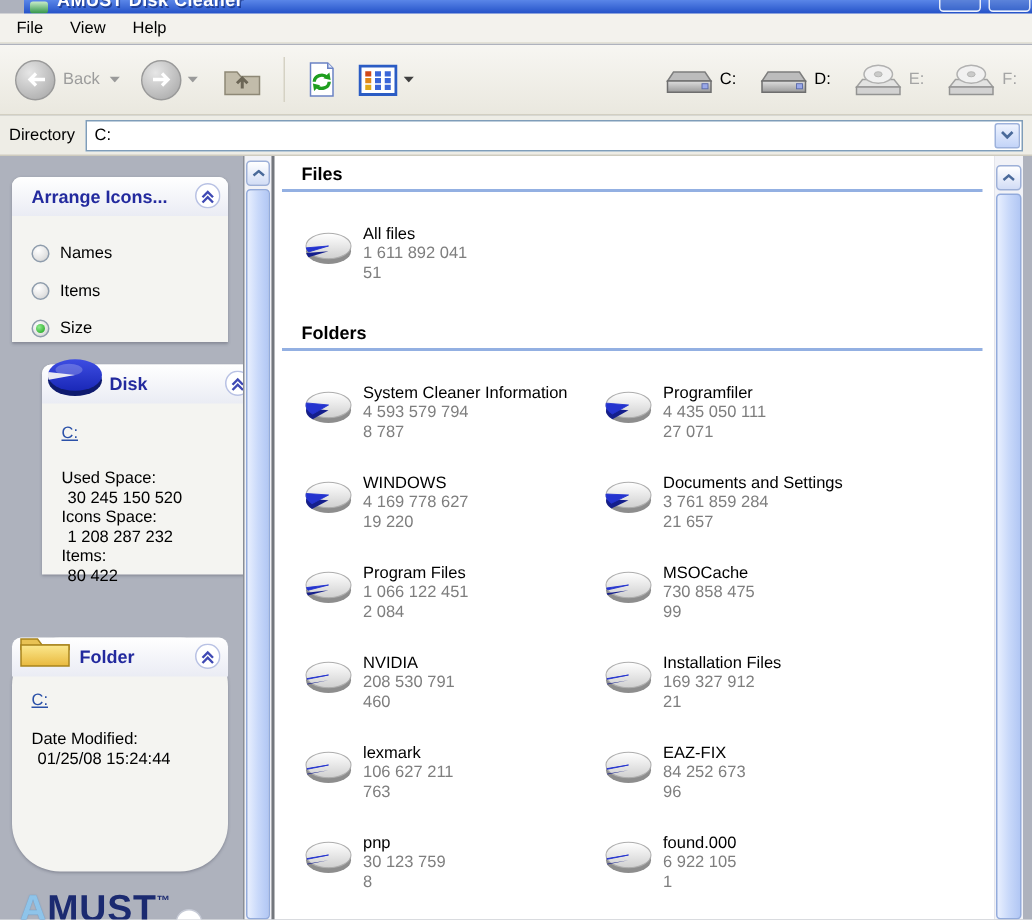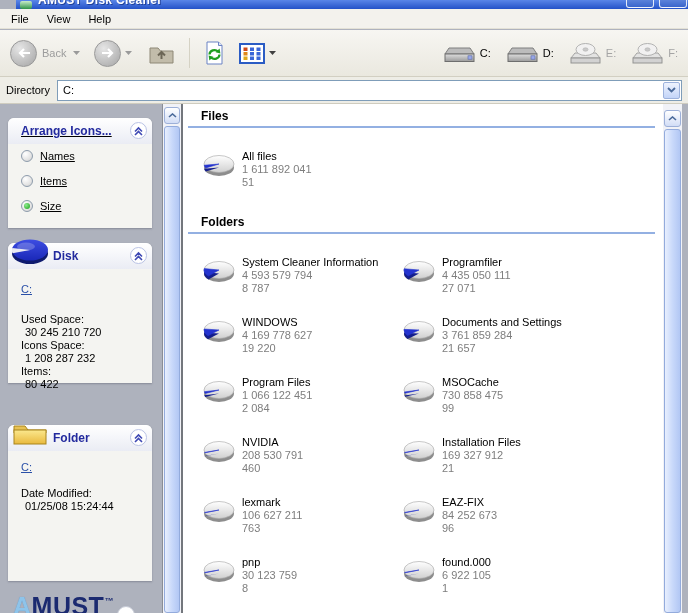--- a/index.html
+++ b/index.html
@@ -68,25 +68,25 @@
   
   .sidebar { position:absolute; left:0; top:0; width:162px; height:100%; }
   .panel { position:absolute; left:8px; width:144px; background:#f4f4f1;
     border-radius:6px 6px 0 0; box-shadow:0 1px 2px rgba(60,64,80,.35); }
   .panel-header { height:26px; background:linear-gradient(#ffffff,#eaecf4);
     border-radius:6px 6px 0 0; display:flex; align-items:center; position:relative; }
   .panel-title { font-weight:bold; font-size:12px; color:#232a9e; margin-left:13px; }
   .panel-title.with-icon { margin-left:45px; }
   .chevron-btn { position:absolute; right:5px; top:4px; width:17px; height:17px; }
   .panel-icon { position:absolute; left:1px; top:-7px; }
-  #panel-arrange { top:14px; height:110px;text-decoration:underline; }
-  #panel-disk { top:139px; height:140px; }
-  #panel-folder { top:321px; height:156px; }
+  #panel-arrange { top:14px; height:110px; }
+  #panel-disk { top:139px; height:140px;margin-left:20px; }
+  #panel-folder { top:321px; height:156px;border-radius:32px; }
   .arrange-body { padding-top:6px; }
-  .arrange-row { height:25px; display:flex; align-items:flex-start; gap:7px; padding-left:13px; }
+  .arrange-row { height:25px; display:flex; align-items:flex-end; gap:7px; padding-left:13px; }
   .radio { width:12px; height:12px; border-radius:50%; border:1px solid #8e9cac; position:relative;
     background:radial-gradient(circle at 35% 30%, #ffffff, #e4e4e4 60%, #c9c9c9); }
   .radio.sel::after { content:""; position:absolute; left:2px; top:2px; width:6px; height:6px;
     border-radius:50%; background:radial-gradient(circle at 35% 35%, #90ec90, #17a017); }
   .pbody { padding-left:13px; }
   .disk-body { padding-top:14px; }
   .folder-body { padding-top:10px; }
   .link { color:#2a50a8; text-decoration:underline; cursor:pointer; display:inline-block; }
   .disk-body .link { margin-bottom:18px; }
   .folder-body .link { margin-bottom:14px; }
@@ -329,21 +329,21 @@
         <span class="chevron-btn">
           <svg width="17" height="17">
               <circle cx="8.5" cy="8.5" r="8" fill="#fff" stroke="#b9c2e4"></circle>
               <path d="M5 9.5 L8.5 6 L12 9.5 M5 13 L8.5 9.5 L12 13" stroke="#3f49b4" stroke-width="1.6" fill="none"></path>
             </svg>
         </span>
       </div>
       <div class="pbody disk-body">
         <span class="link">C:</span>
         <div class="field-label">Used Space:</div>
-        <div class="field-value">30 245 210 720</div>
+        <div class="field-value">30 245 150 520</div>
         <div class="field-label">Icons Space:</div>
         <div class="field-value">1 208 287 232</div>
         <div class="field-label">Items:</div>
         <div class="field-value">80 422</div>
       </div>
     </div>
 
     <div class="panel" id="panel-folder">
       <div class="panel-header">
         <span class="panel-icon">

